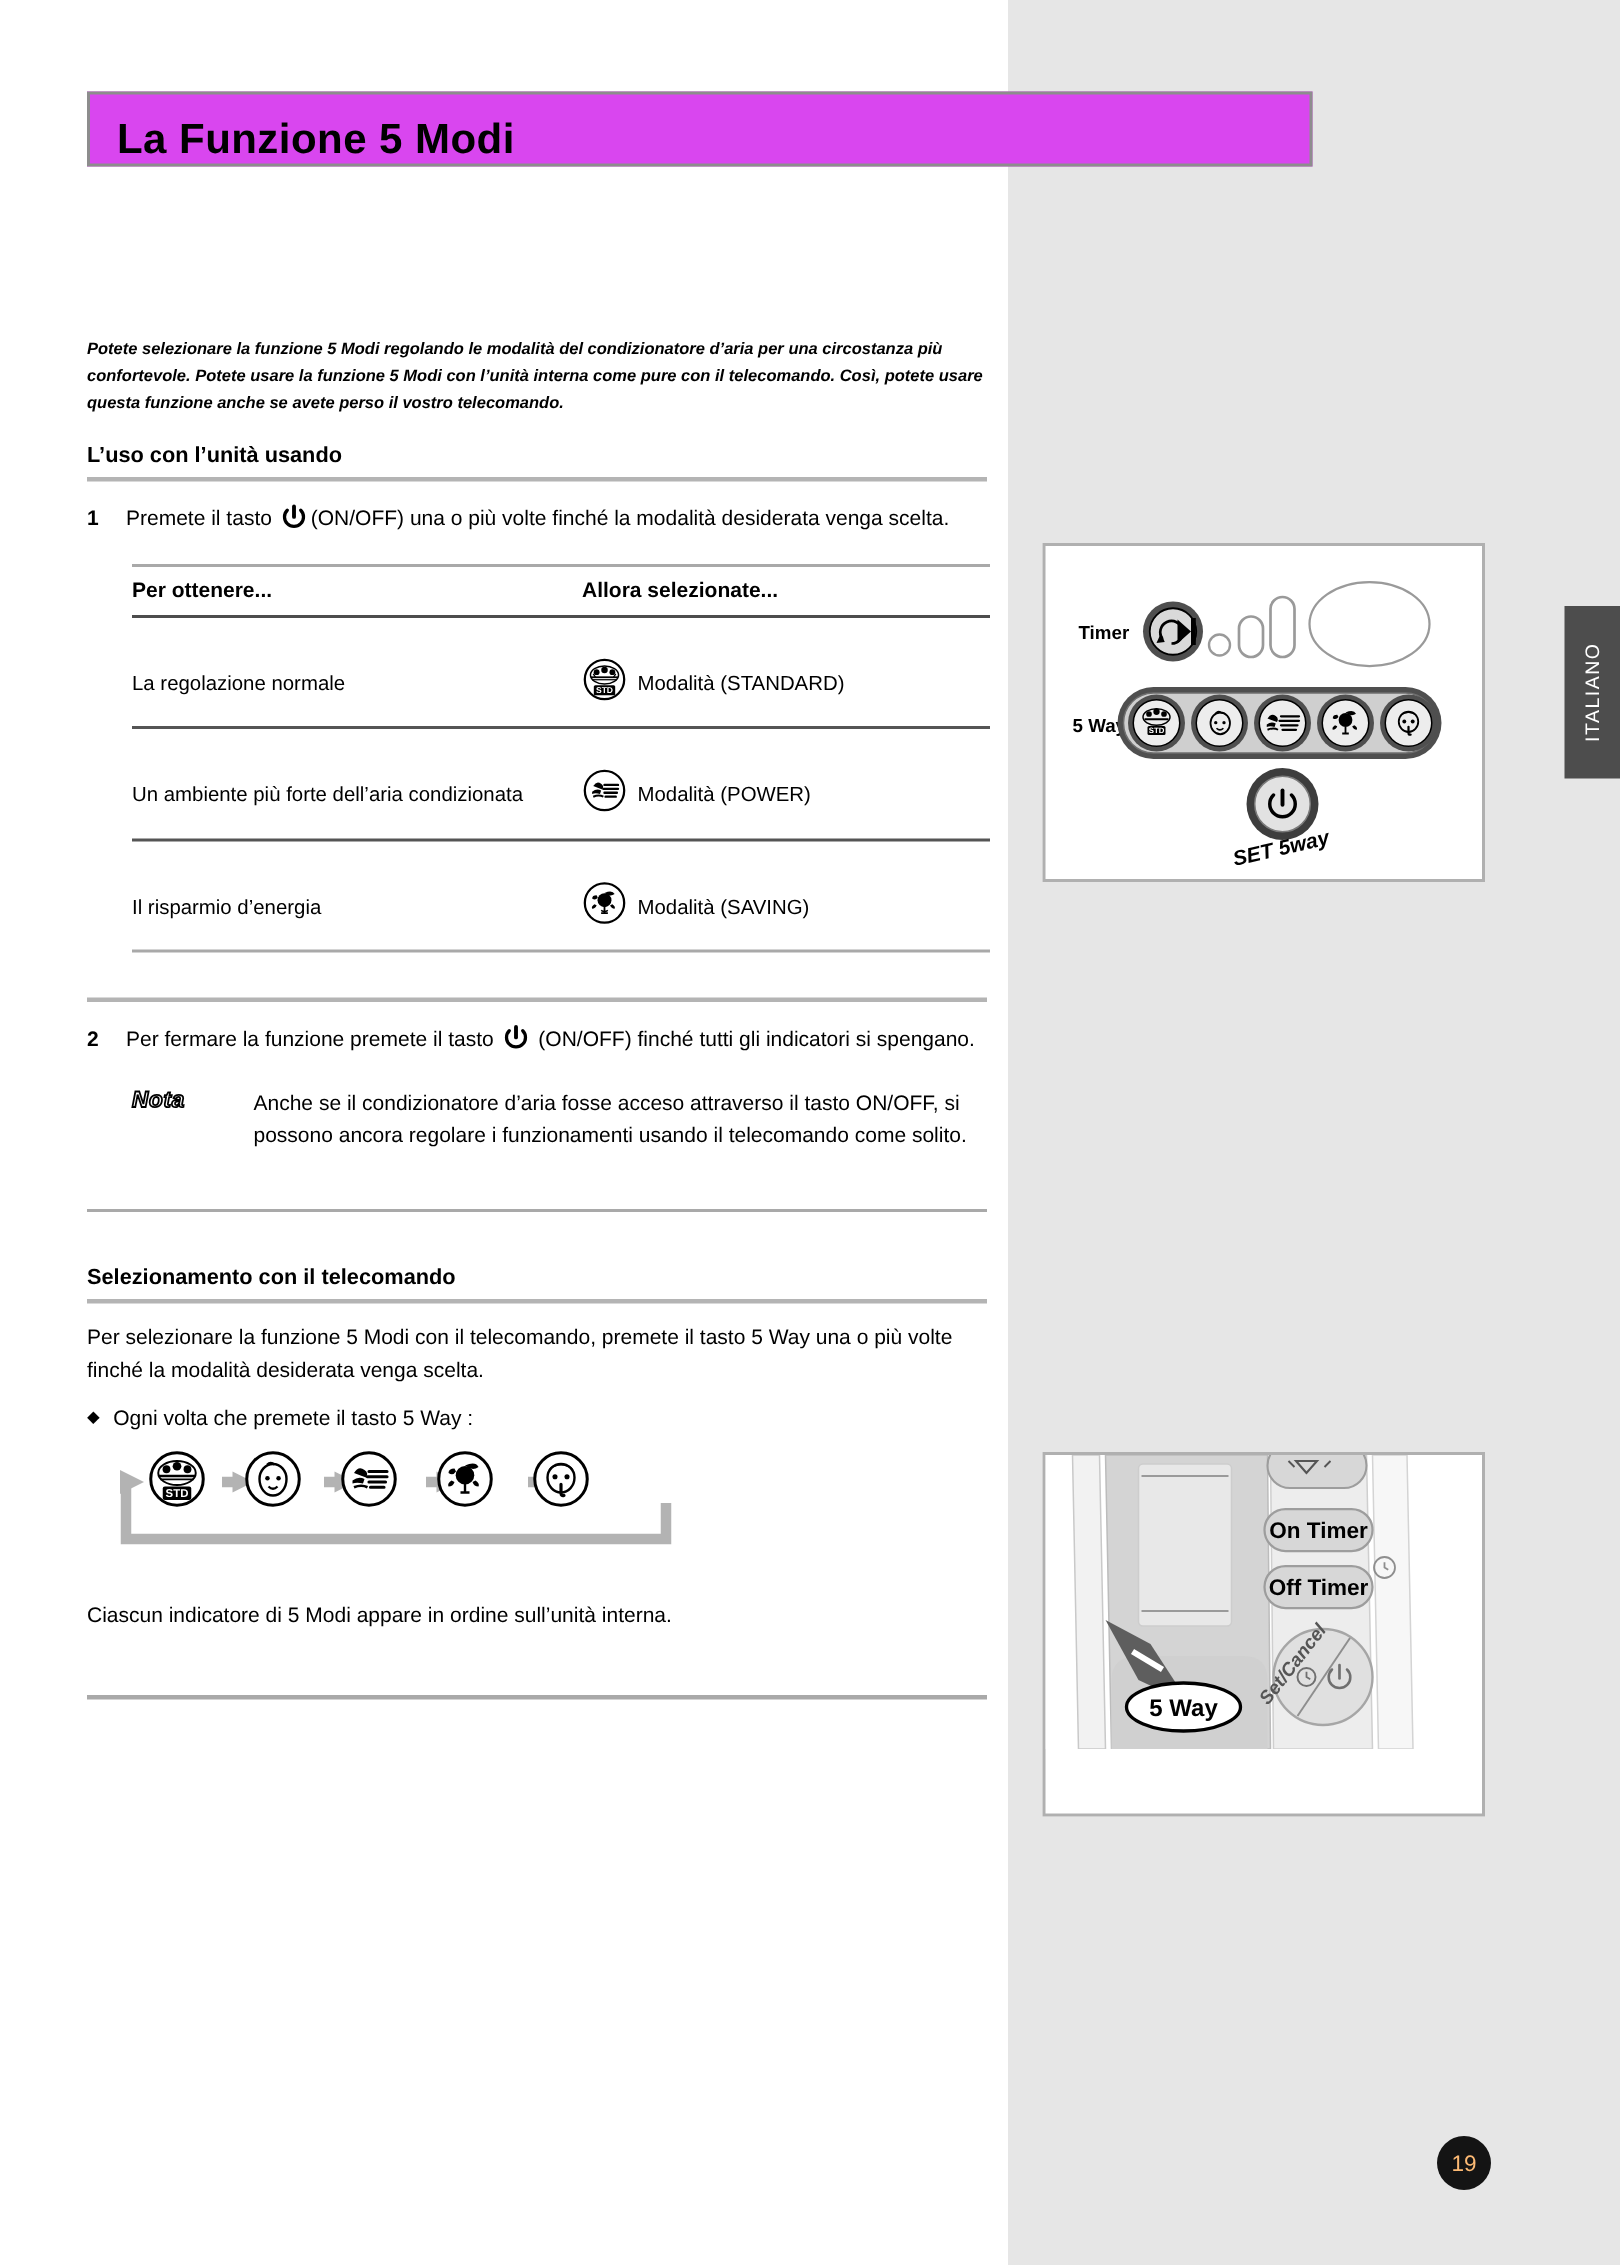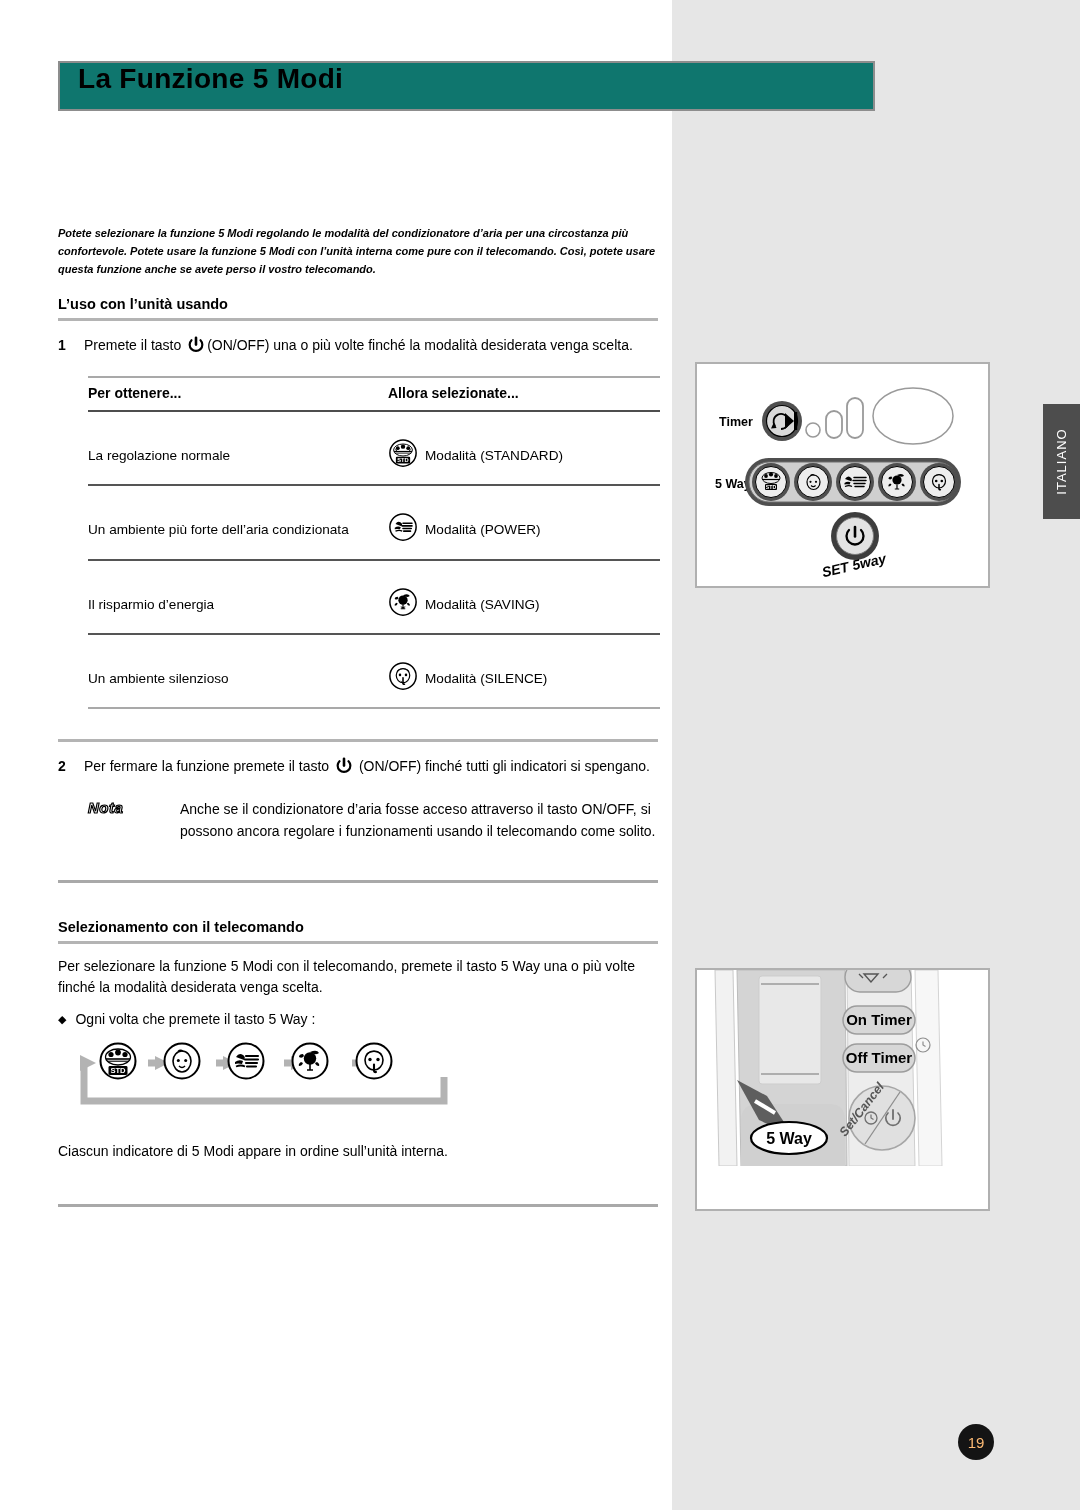--- a/index.html
+++ b/index.html
@@ -12,23 +12,23 @@
     color:#000;
   }
   
   #gray-panel{
     position:absolute;left:672px;top:0;width:408px;height:1510px;
     background:#e6e6e6;
   }
   
   #title-box{
     position:absolute;left:58px;top:61px;width:817px;height:50px;
-    background:#0f766e;border:2px solid #8d8d8d;
+    background:#d946ef;border:2px solid #8d8d8d;
     box-sizing:border-box;
-    display:flex;align-items:flex-start;
+    display:flex;align-items:flex-end;
   }
   #title-text{
     font-size:28px;font-weight:bold;padding-left:18px;letter-spacing:.3px;
   }
   
   #content{
     position:absolute;left:58px;top:225px;width:600px;
   }
   .intro{
     font-style:italic;font-weight:bold;font-size:11px;line-height:1.62;
@@ -59,21 +59,21 @@
   table.modes td{
     font-size:13.6px;padding:26px 0 11px 0;border-bottom:2px solid #555;
     vertical-align:middle;line-height:1.42;
   }
   table.modes tr:last-child td{border-bottom:2.5px solid #a9a9a9;}
   td.col-icon{white-space:nowrap;}
   .icon-label{display:inline-block;vertical-align:middle;margin-left:7px;font-size:13.6px;}
   .mode-ico{display:inline-block;vertical-align:middle;}
 
   
-  .nota-row{display:flex;gap:30px;margin-top:16px;}
+  .nota-row{display:flex;gap:19px;margin-top:16px;}
   .nota-badge{
     font-size:15px;font-weight:bold;font-style:italic;
     min-width:62px;margin-left:30px;
     color:#fff;
     -webkit-text-stroke:1.2px #000;
     text-shadow:0 0 0 #000;
     letter-spacing:.5px;
   }
   .nota-text{font-size:14px;line-height:1.55;flex:1;}
 
@@ -193,37 +193,20 @@
               <path d="M20 11 q7 -3 9 1 q-4 3 -9 -1 z" fill="#000"></path>
               <path d="M13 13 q-4 0 -4 3 q3 2 5 -1 z" fill="#000"></path>
               <path d="M11 21 q-3 2 -2 4 q3 0 4 -3 z" fill="#000"></path>
               <path d="M27 21 q3 2 2 4 q-3 0 -4 -3 z" fill="#000"></path>
               <path d="M20 23 v6 M17 29 h6" stroke="#000" stroke-width="1.6" fill="none"></path>
               <path d="M17 26.5 q3 2 6 0" stroke="#000" stroke-width="1.3" fill="none"></path>
             </svg>
           </span><span class="icon-label">Modalità (SAVING)</span>
         </td>
       </tr>
-      <tr>
-        <td>Un ambiente silenzioso</td>
-        <td class="col-icon">
-          <span class="mode-ico">
-            <svg width="30" height="30" viewBox="0 0 40 40">
-              <circle cx="20" cy="20" r="17.5" fill="#fff" stroke="#000" stroke-width="2"></circle>
-              <path d="M11 19 a9 9 0 1 1 18 0 a9 10 0 0 1 -18 0 z" fill="none" stroke="#000" stroke-width="1.6"></path>
-              <path d="M11.5 14 q8.5 -6 17 0 q-2 -4 -8.5 -4 q-6.5 0 -8.5 4 z" fill="#000"></path>
-              <circle cx="16" cy="18.5" r="1.7" fill="#000"></circle>
-              <circle cx="24" cy="18.5" r="1.7" fill="#000"></circle>
-              <path d="M19 22 q1.2 1.5 2.4 0" stroke="#000" stroke-width="1.3" fill="none"></path>
-              <path d="M20 23.5 v6 q0 2 2 1.5" stroke="#000" stroke-width="2.1" fill="none" stroke-linecap="round"></path>
-              <path d="M17 27 q2 3 5 2" stroke="#000" stroke-width="1.3" fill="none"></path>
-            </svg>
-          </span><span class="icon-label">Modalità (SILENCE)</span>
-        </td>
-      </tr>
     </tbody>
   </table>
 
   <div class="rule-thick" style="margin-top:30px"></div>
 
   <div class="step">
     <div class="step-num">2</div>
     <div class="step-body">
       <span>Per fermare la funzione premete il tasto</span>
       <span class="pwr">

